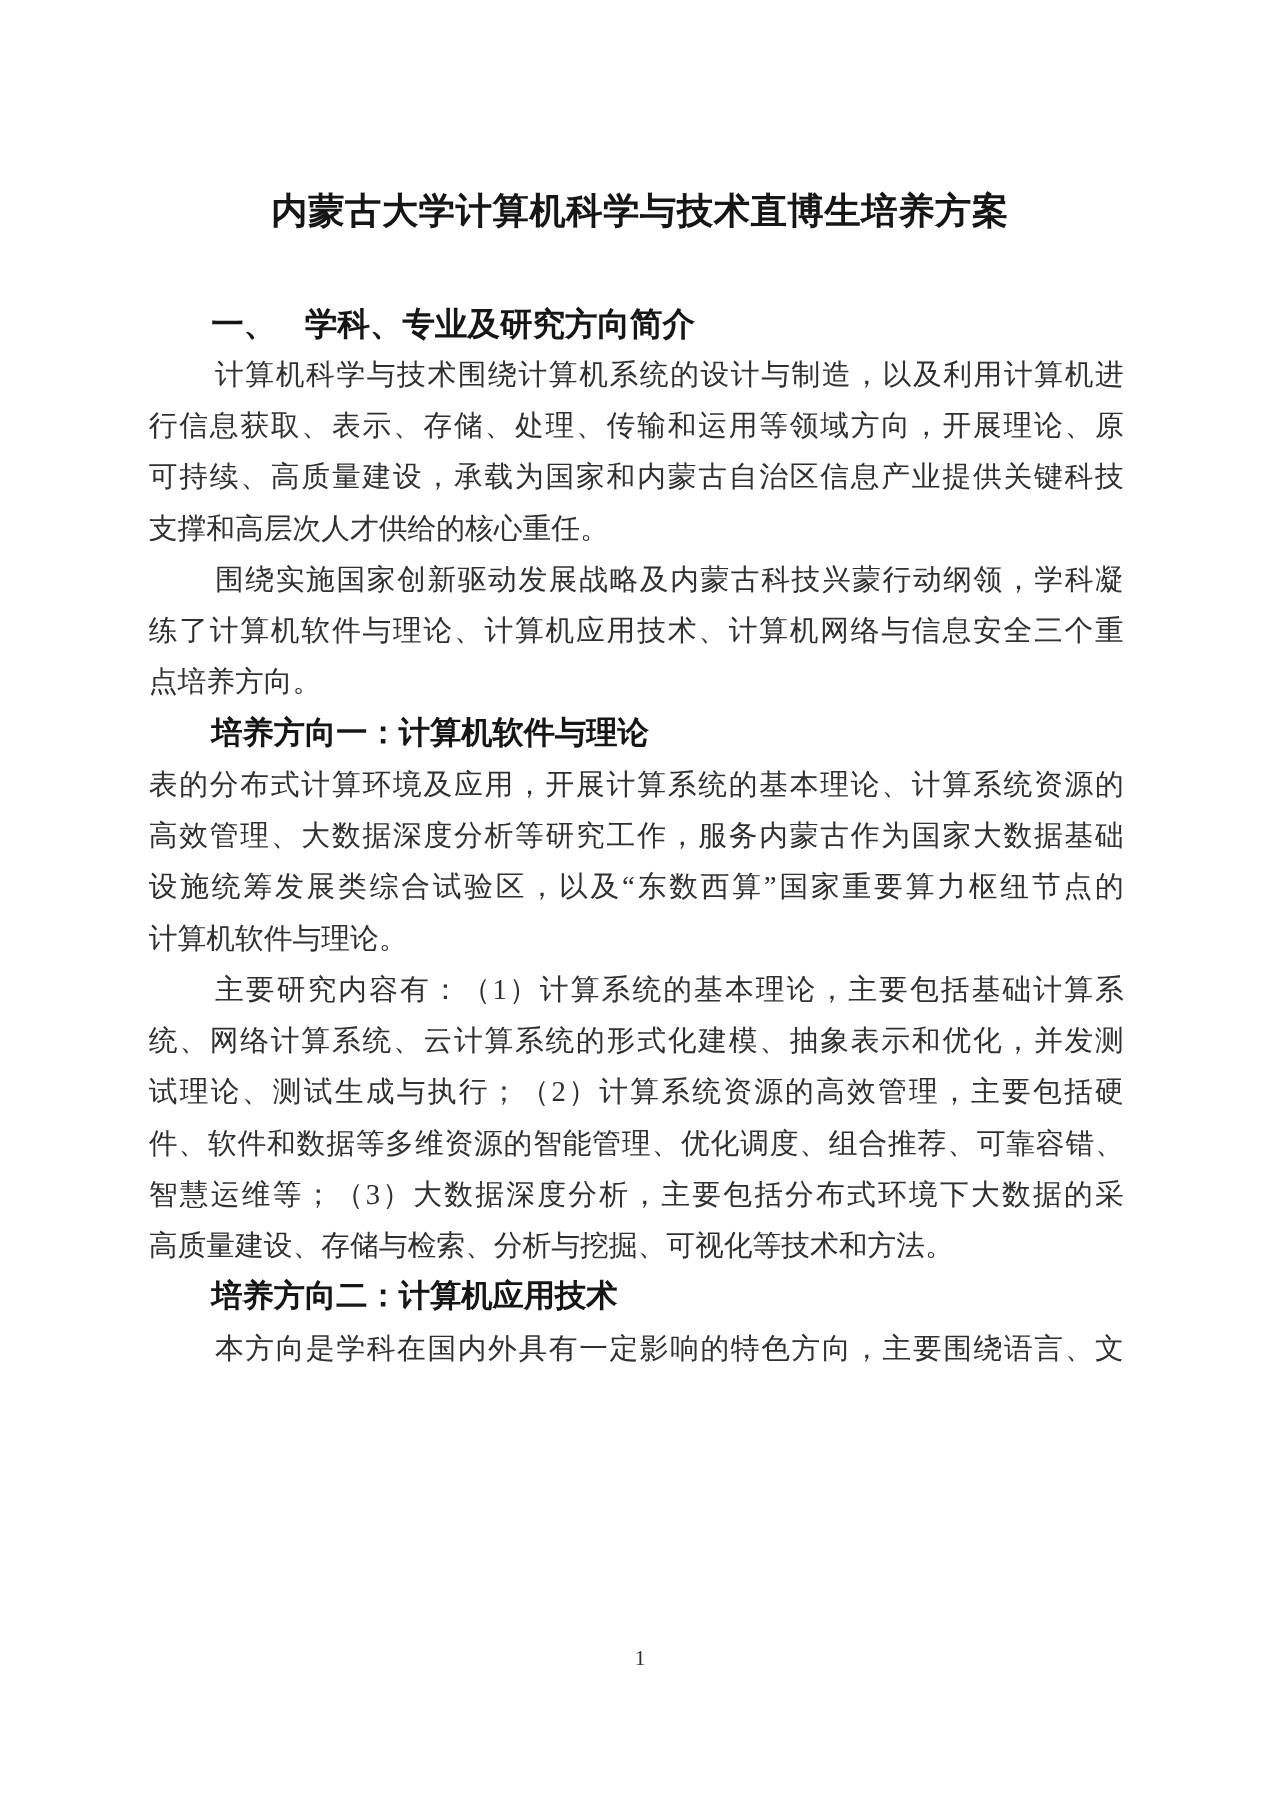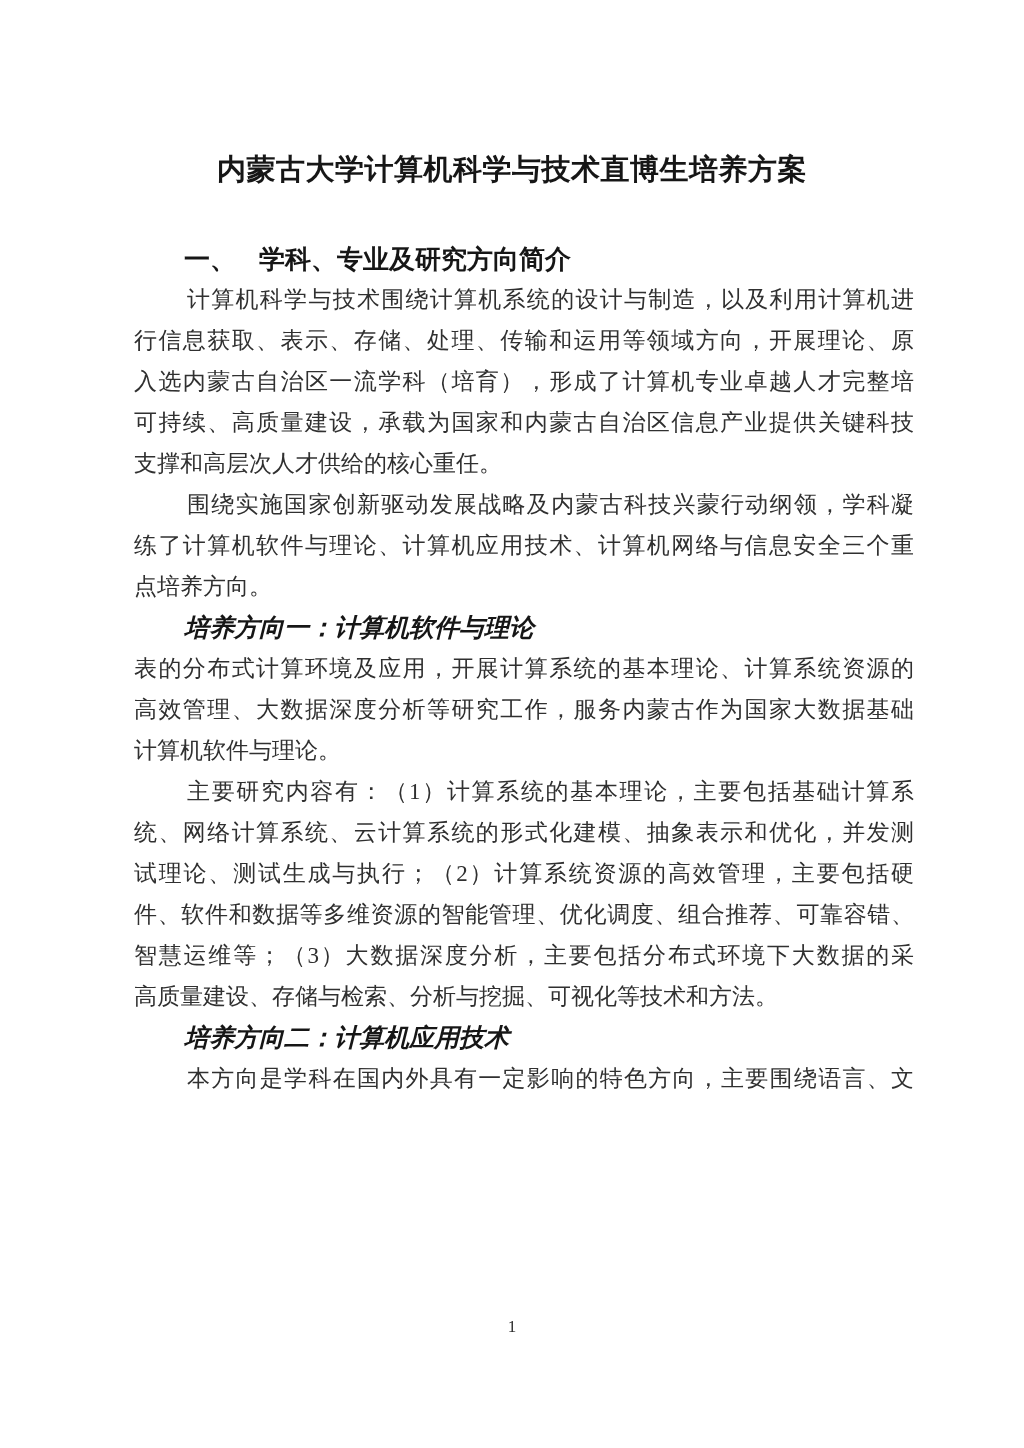--- a/index.html
+++ b/index.html
@@ -21,21 +21,21 @@
     text-align: center;
     font-family: "Liberation Sans", "DejaVu Sans", sans-serif;
     font-weight: bold;
     font-size: 29px;
     line-height: 38px;
     color: #161616;
     letter-spacing: 0.5px;
   }
   .content {
     position: absolute;
-    left: 134px;
+    left: 119px;
     top: 240px;
     width: 780px;
   }
   .section-heading {
     height: 39px;
     line-height: 39px;
     padding-left: 50px;
     font-family: "Liberation Sans", "DejaVu Sans", sans-serif;
     font-weight: bold;
     font-size: 26px;
@@ -56,21 +56,20 @@
     text-align-last: justify;
     text-justify: inter-character;
   }
   .indent { padding-left: 53px; }
   .sub {
     font-family: "Liberation Sans", "DejaVu Sans", sans-serif;
     font-weight: bold;
     font-size: 25px;
     color: #161616;
     padding-left: 50px;
-    font-style: italic;
   }
   .page-number {
     position: absolute;
     top: 1316px;
     left: 0;
     width: 100%;
     text-align: center;
     font-size: 17px;
     line-height: 22px;
     color: #2e2e2e;
@@ -84,32 +83,32 @@
   <div class="doc-title">内蒙古大学计算机科学与技术直博生培养方案</div>
 
   <div class="content">
 
     <div class="section-heading">
       <span class="sec-num">一、</span><span>学科、专业及研究方向简介</span>
     </div>
 
     <div class="line just indent">计算机科学与技术围绕计算机系统的设计与制造，以及利用计算机进</div>
     <div class="line just">行信息获取、表示、存储、处理、传输和运用等领域方向，开展理论、原</div>
-    <div class="line just">入选内蒙古自治区一流学科（培育），形成了计算机专业卓越人才完整培</div>
     <div class="line just">可持续、高质量建设，承载为国家和内蒙古自治区信息产业提供关键科技</div>
     <div class="line">支撑和高层次人才供给的核心重任。</div>
 
     <div class="line just indent">围绕实施国家创新驱动发展战略及内蒙古科技兴蒙行动纲领，学科凝</div>
     <div class="line just">练了计算机软件与理论、计算机应用技术、计算机网络与信息安全三个重</div>
     <div class="line">点培养方向。</div>
 
     <div class="line sub">培养方向一：计算机软件与理论</div>
 
     <div class="line just">表的分布式计算环境及应用，开展计算系统的基本理论、计算系统资源的</div>
     <div class="line just">高效管理、大数据深度分析等研究工作，服务内蒙古作为国家大数据基础</div>
+    <div class="line just">设施统筹发展类综合试验区，以及“东数西算”国家重要算力枢纽节点的</div>
     <div class="line">计算机软件与理论。</div>
 
     <div class="line just indent">主要研究内容有：（1）计算系统的基本理论，主要包括基础计算系</div>
     <div class="line just">统、网络计算系统、云计算系统的形式化建模、抽象表示和优化，并发测</div>
     <div class="line just">试理论、测试生成与执行；（2）计算系统资源的高效管理，主要包括硬</div>
     <div class="line just">件、软件和数据等多维资源的智能管理、优化调度、组合推荐、可靠容错、</div>
     <div class="line just">智慧运维等；（3）大数据深度分析，主要包括分布式环境下大数据的采</div>
     <div class="line">高质量建设、存储与检索、分析与挖掘、可视化等技术和方法。</div>
 
     <div class="line sub">培养方向二：计算机应用技术</div>

